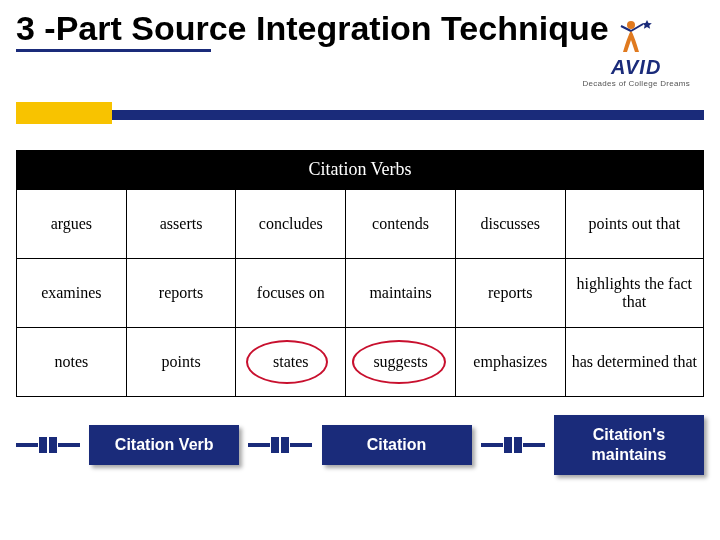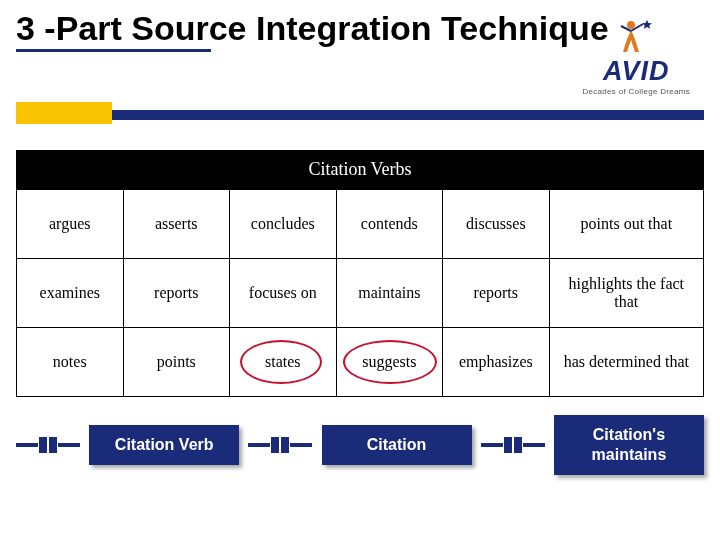--- a/index.html
+++ b/index.html
@@ -49,21 +49,21 @@
   .logo {
     position: absolute;
     right: 30px;
     top: 18px;
     text-align: center;
   }
   .logo svg { display: block; margin: 0 auto; }
   .logo-text {
     font-weight: bold;
     font-style: italic;
-    font-size: 27px;
+    font-size: 20px;
     letter-spacing: 1px;
     color: #1a2b7a;
   }
   .logo-tag {
     font-size: 8px;
     color: #555;
     letter-spacing: 0.3px;
   }
   .content {
     position: absolute;
@@ -80,21 +80,21 @@
     padding: 8px 0;
     border: 1px solid #000;
   }
   table {
     width: 100%;
     border-collapse: collapse;
     table-layout: fixed;
   }
   td {
     border: 1px solid #000;
-    padding: 10px 8px;
+    padding: 10px 0;
     text-align: center;
     vertical-align: middle;
     font-family: "Times New Roman", serif;
     font-size: 16px;
     background: #fff;
     position: relative;
     height: 48px;
   }
   td.wide { width: 20%; }
   .circle-annot {

